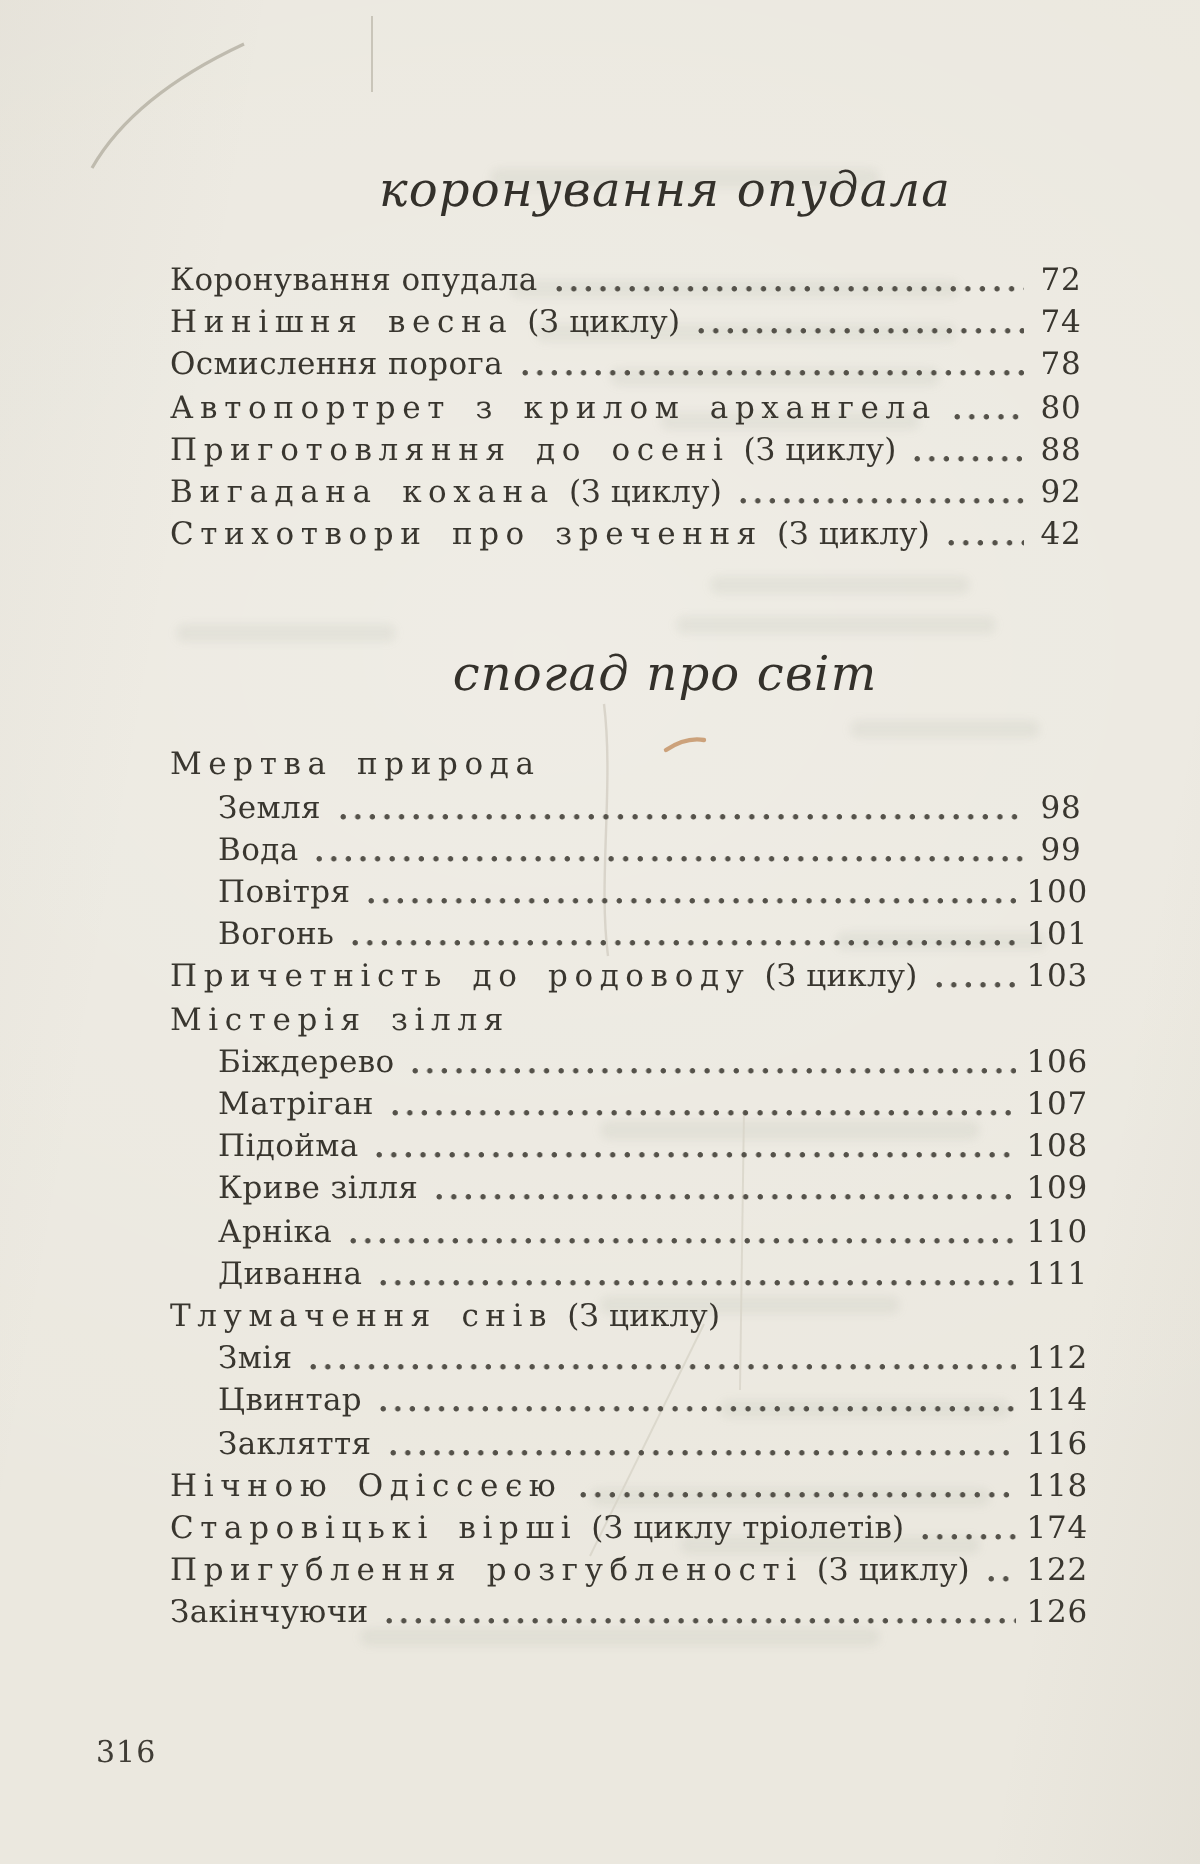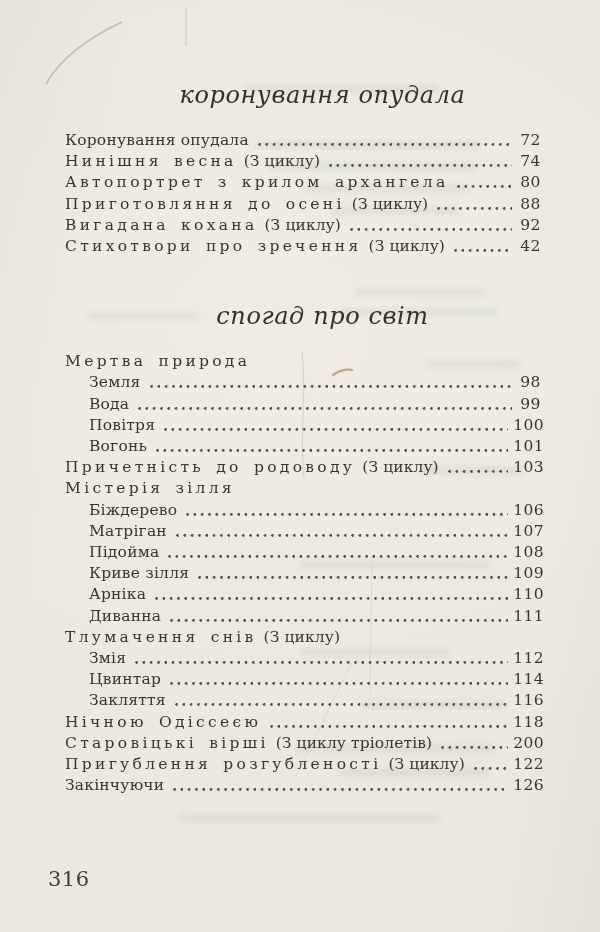--- a/index.html
+++ b/index.html
@@ -18,21 +18,21 @@
     width:600px;height:932px;
     background:
       radial-gradient(ellipse 900px 700px at 45% 35%, rgba(255,255,255,.20), rgba(0,0,0,0) 70%),
       linear-gradient(100deg, rgba(120,110,90,.05), rgba(0,0,0,0) 18%, rgba(0,0,0,0) 86%, rgba(120,110,90,.06)),
       var(--paper);
     overflow:hidden;
     color:var(--ink);
   }
   .content{
     position:relative;
-    padding:80px 56px 0 65px;
+    padding:80px 56px 0 85px;
     z-index:3;
   }
   .section-heading{
     margin:0 0 20px 0;
     font-size:24px;
     line-height:30px;
     font-weight:400;
     font-style:italic;
     letter-spacing:.6px;
     text-align:center;
@@ -70,21 +70,21 @@
   }
   .pagenum{
     flex:0 0 auto;
     min-width:27px;
     text-align:center;
     letter-spacing:.4px;
   }
   .footer-folio{
     position:absolute;
     left:48px; top:867px;
-    font-size:21px;
+    font-size:15px;
     letter-spacing:.5px;
     color:#403d36;
     z-index:3;
   }
   
   .bleed{ position:absolute; z-index:1; border-radius:5px; filter:blur(2px);
           background:rgba(139,146,126,.10); }
   .artifacts{ position:absolute; inset:0; z-index:2; pointer-events:none; }
 </style>
 </head>
@@ -128,20 +128,26 @@
 
     <span class="leader"></span>
     <span class="pagenum">72</span>
   </div>
           <div class="row spaced">
     <span class="title">Нинішня весна</span>
     <span class="suffix">(З циклу)</span>
     <span class="leader"></span>
     <span class="pagenum">74</span>
   </div>
+          <div class="row normal">
+    <span class="title">Осмислення порога</span>
+
+    <span class="leader"></span>
+    <span class="pagenum">78</span>
+  </div>
           <div class="row spaced">
     <span class="title">Автопортрет з крилом архангела</span>
 
     <span class="leader"></span>
     <span class="pagenum">80</span>
   </div>
           <div class="row spaced">
     <span class="title">Приготовляння до осені</span>
     <span class="suffix">(З циклу)</span>
     <span class="leader"></span>
@@ -265,21 +271,21 @@
           <div class="row spaced">
     <span class="title">Нічною Одіссеєю</span>
 
     <span class="leader"></span>
     <span class="pagenum">118</span>
   </div>
           <div class="row spaced">
     <span class="title">Старовіцькі вірші</span>
     <span class="suffix">(З циклу тріолетів)</span>
     <span class="leader"></span>
-    <span class="pagenum">200</span>
+    <span class="pagenum">174</span>
   </div>
           <div class="row spaced">
     <span class="title">Пригублення розгубленості</span>
     <span class="suffix">(З циклу)</span>
     <span class="leader"></span>
     <span class="pagenum">122</span>
   </div>
           <div class="row normal">
     <span class="title">Закінчуючи</span>
 

